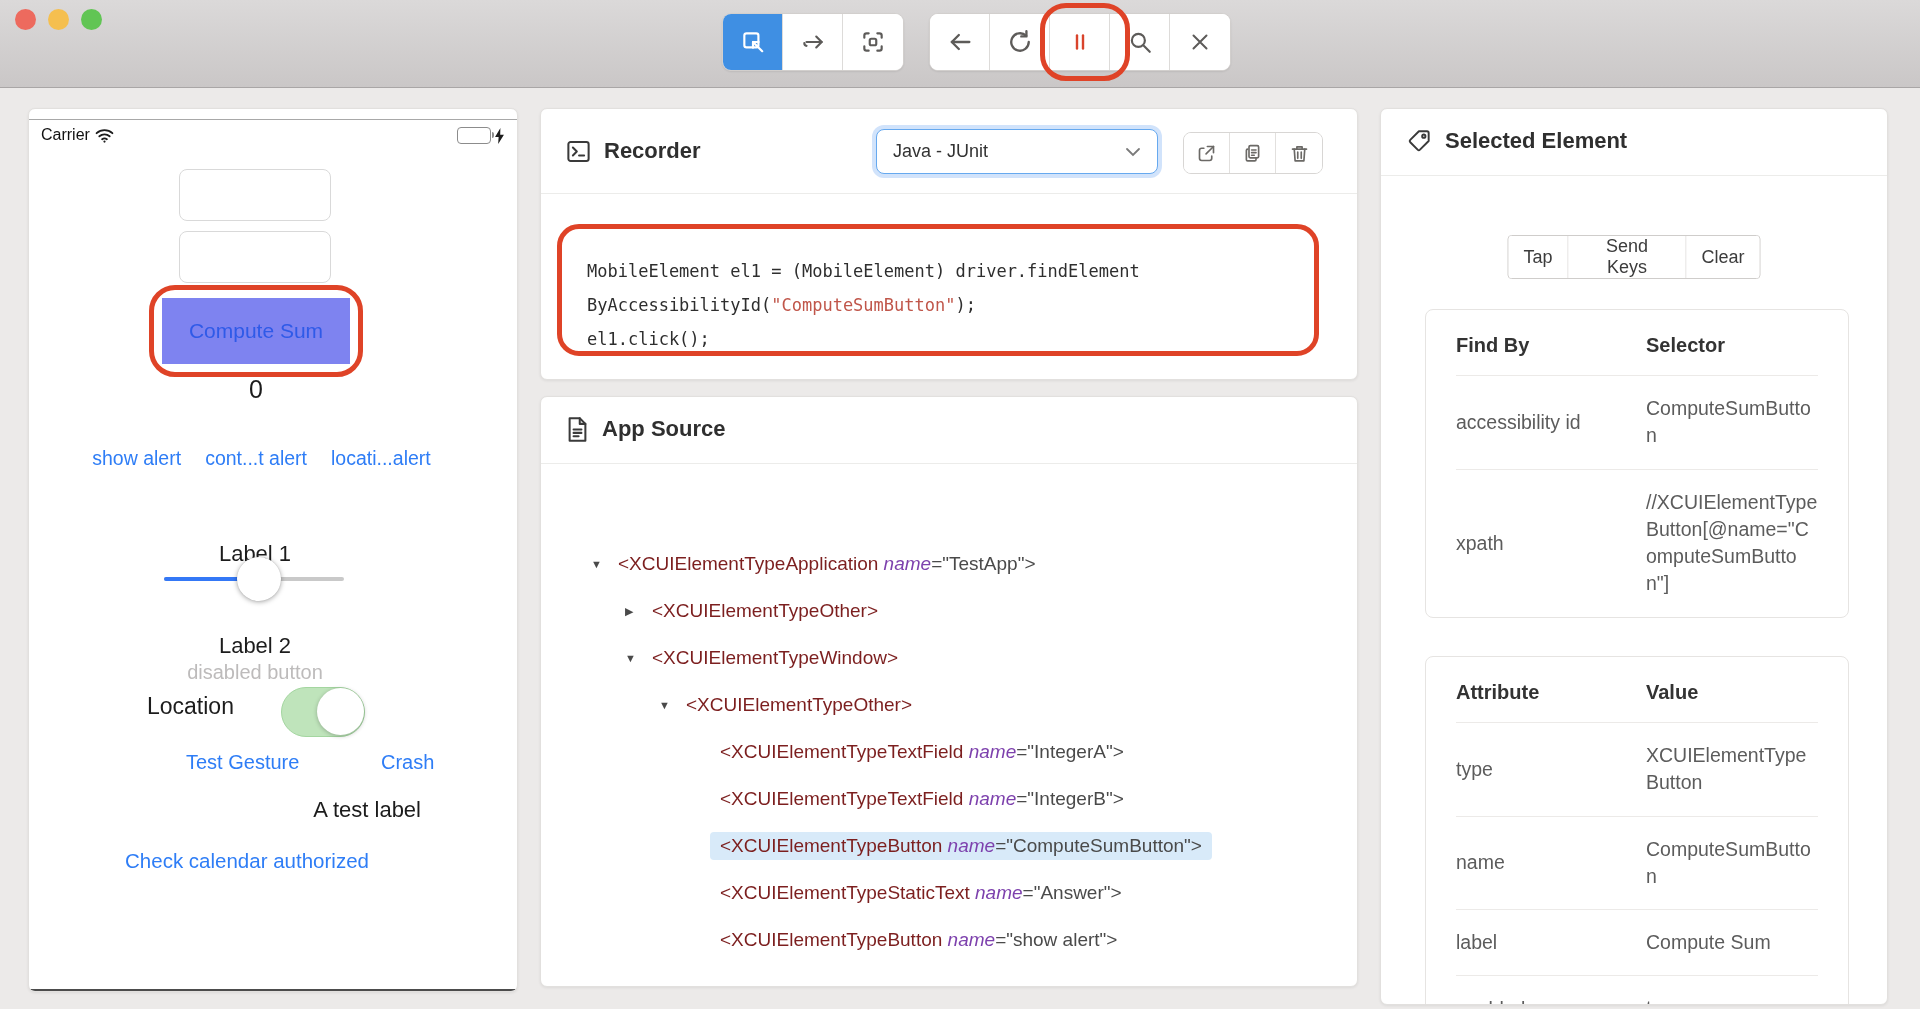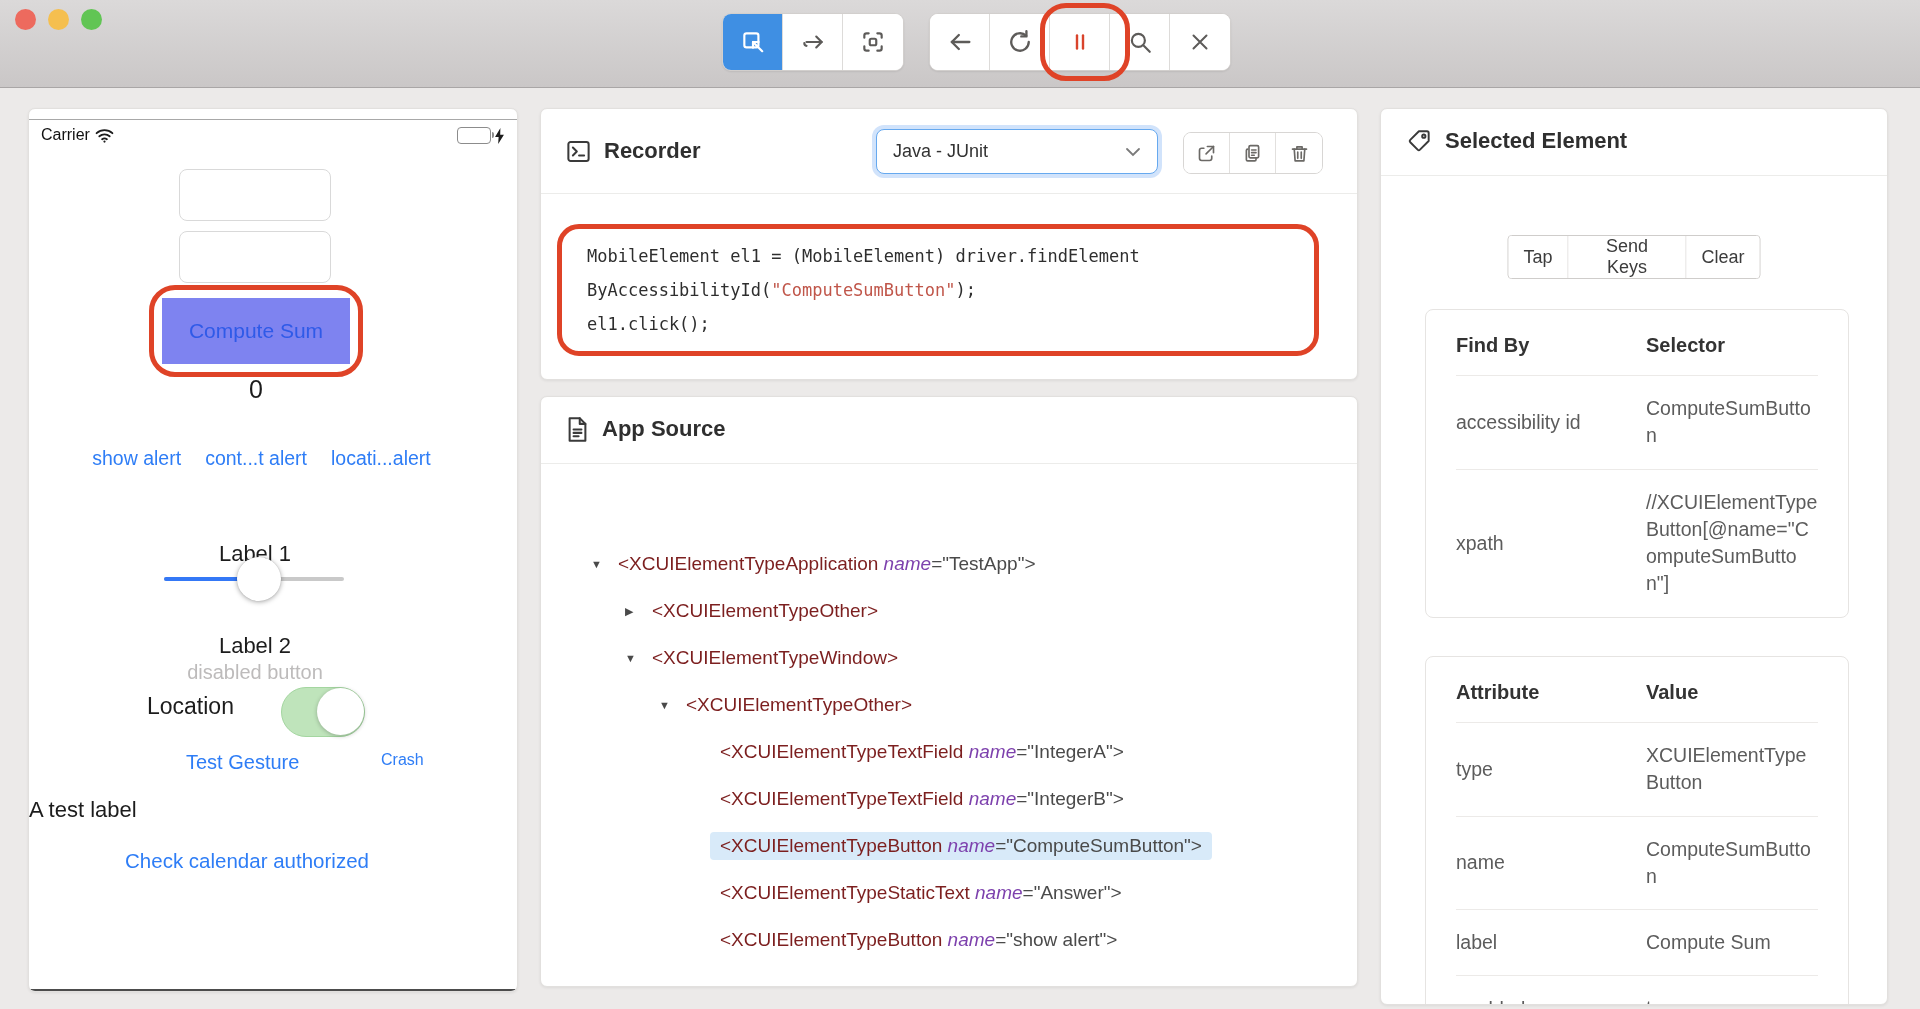--- a/index.html
+++ b/index.html
@@ -75,40 +75,40 @@
 
   .disabled-btn { position:absolute; left:0; top:552px; width:452px; text-align:center; font-size:20px; color:#bdbbbb; }
 
   .loc-label { position:absolute; left:118px; top:584px; font-size:23px; color:#1c1c1c; }
   .toggle { position:absolute; left:252px; top:578px; width:84px; height:50px; border-radius:25px;
     background:#bfe4bb; border:1.5px solid #a4d6a0; cursor:pointer; }
   .toggle .knob { position:absolute; right:0px; top:0px; width:47px; height:47px; border-radius:50%;
     background:#fff; box-shadow:0 1px 4px rgba(0,0,0,.25); }
 
   .gesture-link { position:absolute; left:157px; top:642px; font-size:20px; }
-  .crash-link { position:absolute; left:352px; top:642px; font-size:16px; }
-  .test-label { position:absolute; left:0; top:688px; width:392px; text-align:left; font-size:22px; color:#1c1c1c; }
+  .crash-link { position:absolute; left:352px; top:642px; font-size:20px; }
+  .test-label { position:absolute; left:0; top:688px; width:392px; text-align:right; font-size:22px; color:#1c1c1c; }
   .calendar-link { position:absolute; left:0; top:740px; width:436px; text-align:center; font-size:20.5px; }
 
   
   .recorder-card .card-header { height:84px; }
   .lang-select { position:absolute; left:335px; top:20px; width:282px; height:45px; border:1.5px solid #66a9ef;
     border-radius:8px; background:#fff; box-shadow:0 0 0 4px rgba(90,155,240,.28); display:flex;
     align-items:center; padding:0 16px; cursor:pointer; }
   .lang-select .val { font-size:18px; color:#333; flex:1; }
   .rec-btns { position:absolute; left:642px; top:23px; display:flex; border:1px solid #d8d6d4; border-radius:8px;
     overflow:hidden; background:#fff; }
   .rec-btn { width:46px; height:40px; display:flex; align-items:center; justify-content:center;
     border-right:1px solid #e2e0de; cursor:pointer; background:#fff; }
   .rec-btn:last-child { border-right:none; }
   .rec-btn svg { stroke:#6b6966; }
   .rec-divider { position:absolute; top:84px; }
 
   .ring-code { left:16px; top:115px; width:762px; height:132px; border-radius:22px; }
-  .code-block { position:absolute; left:16px; top:115px; width:762px; height:124px; padding:15px 30px;
+  .code-block { position:absolute; left:16px; top:115px; width:762px; height:124px; padding:30px 30px;
     font-family:"DejaVu Sans Mono", monospace; font-size:17px; color:#2e2e2e; }
   .code-line { line-height:34px; white-space:pre; }
   .code-line .str { color:#c0564a; }
 
   
   .tree { position:absolute; left:0; top:152px; width:100%; }
   .tree-row { height:30px; margin-bottom:17px; font-size:19px; display:flex; align-items:center; cursor:pointer; }
   .tree-arrow { display:inline-block; width:27px; font-size:11px; color:#4a4a4a; }
   .tree-text { white-space:pre; padding:3px 10px; margin-left:-10px; border-radius:4px; }
   .tree-text.sel { background:#d8eaf9; }

